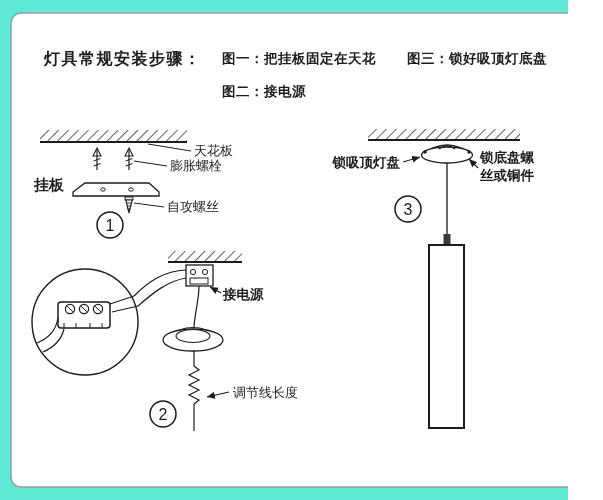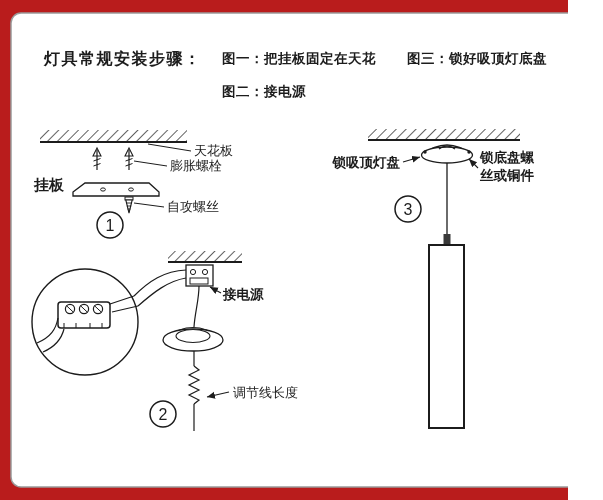--- a/index.html
+++ b/index.html
@@ -1,16 +1,16 @@
 <!DOCTYPE html>
 <html><head>
 <meta charset="utf-8">
 <style>
   html,body{margin:0;padding:0;background:#ffffff;}
-  .stage{position:relative;width:568px;height:500px;background:#b91c1c;overflow:hidden;
+  .stage{position:relative;width:568px;height:500px;background:#5eead4;overflow:hidden;
          font-family:"Liberation Sans","DejaVu Sans",sans-serif;text-decoration:underline;}
   svg{display:block;}
   svg text{font-family:"Liberation Sans","DejaVu Sans",sans-serif;fill:#1c1c1c;}
   .t-title{font-size:16px;font-weight:bold;letter-spacing:1.5px;}
   .t-cap{font-size:13.5px;font-weight:bold;letter-spacing:0.5px;}
   .lbl{font-size:13px;}
   .lbl-b{font-size:13.5px;font-weight:bold;}
   .lbl-plate{font-size:15px;font-weight:bold;}
   .num{font-size:16px;}
   .ink{stroke:#1c1c1c;fill:none;}

